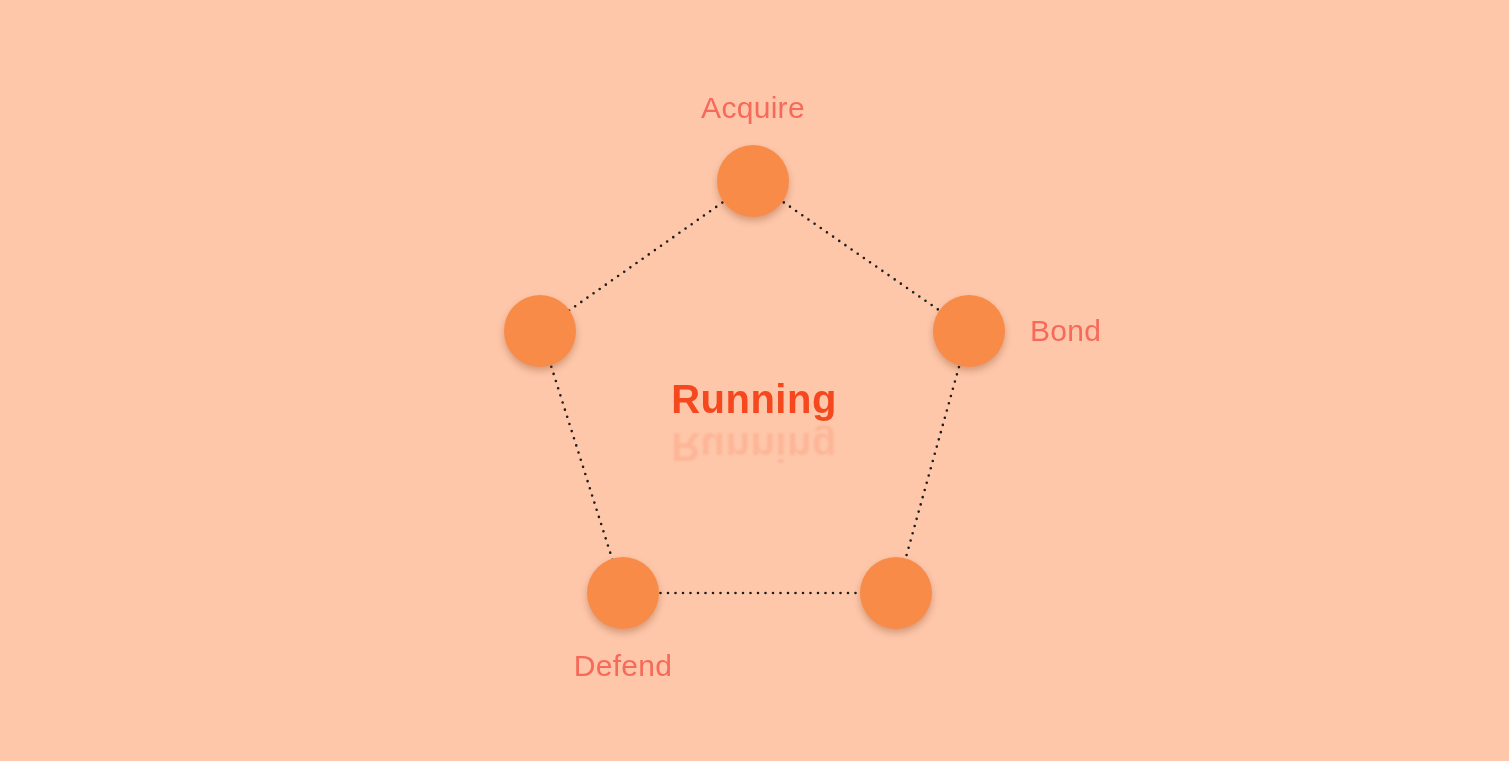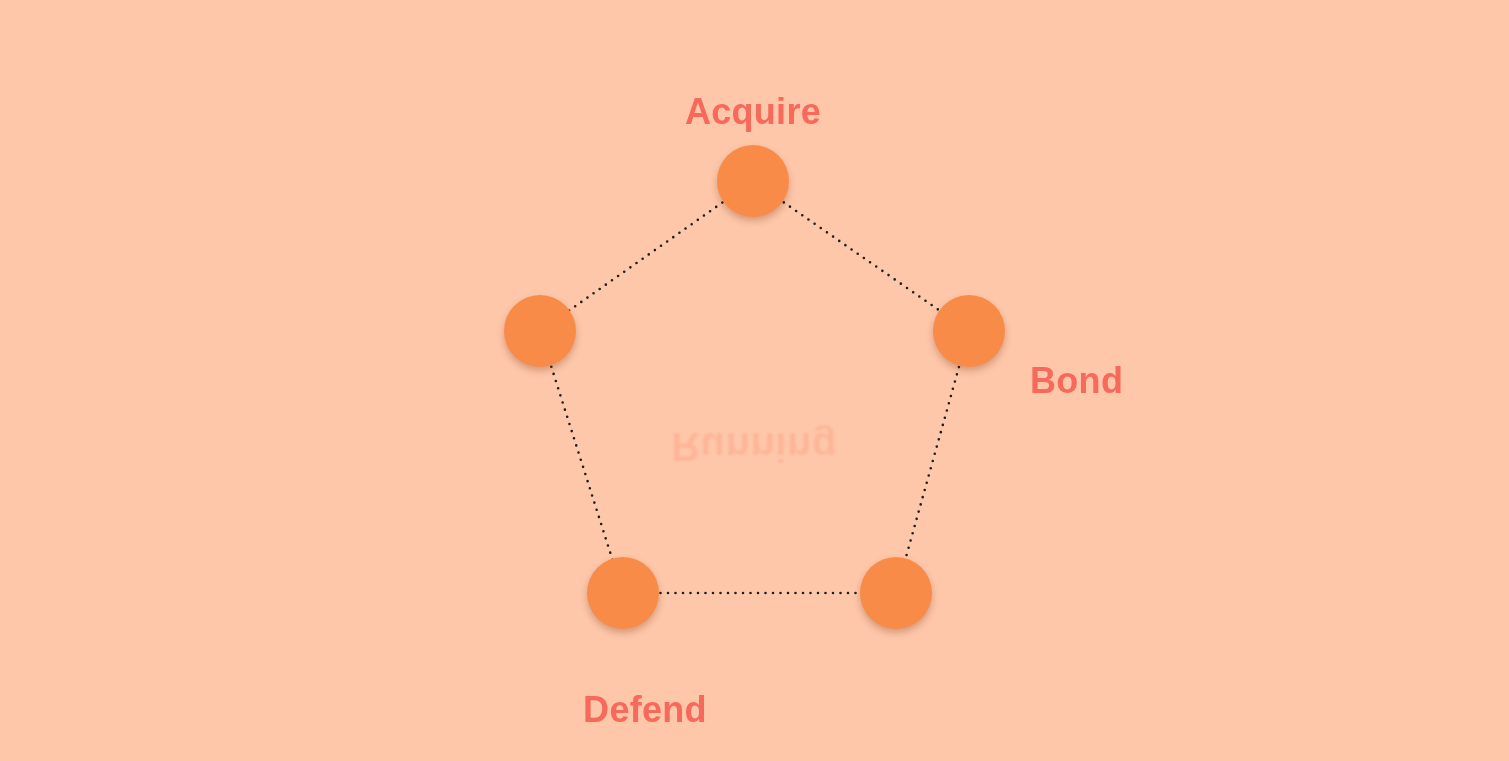--- a/index.html
+++ b/index.html
@@ -42,29 +42,29 @@
     box-shadow: 0 4px 7px rgba(120, 50, 10, 0.30);
   }
   .node-acquire { left: 717px; top: 145px; }
   .node-feel    { left: 504px; top: 295px; }
   .node-bond    { left: 933px; top: 295px; }
   .node-defend  { left: 587px; top: 557px; }
   .node-learn   { left: 860px; top: 557px; }
   .node-label {
     position: absolute;
     color: var(--label);
-    font-size: 36px;
-    font-weight: 700;
+    font-size: 30px;
+    font-weight: 400;
     letter-spacing: 0.3px;
     white-space: nowrap;
   }
   .label-acquire { left: 603px; top: 91px;  width: 300px; text-align: center; }
   .label-feel    { left: 290px; top: 313px; width: 198px; text-align: right; }
-  .label-bond    { left: 1030px; top: 314px; width: 300px; text-align: left; margin-top: 46px; }
-  .label-defend  { left: 495px; top: 649px; width: 300px; text-align: center; margin-top: 40px; }
+  .label-bond    { left: 1030px; top: 314px; width: 300px; text-align: left; }
+  .label-defend  { left: 473px; top: 649px; width: 300px; text-align: center; }
   .label-learn   { left: 746px; top: 649px; width: 300px; text-align: center; }
   .center-label {
     position: absolute;
     left: 604px; top: 377px;
     width: 300px;
     text-align: center;
     color: var(--center-label);
     font-size: 40px;
     font-weight: 700;
     letter-spacing: 0.5px;
@@ -102,15 +102,16 @@
   <div class="node node-acquire"></div>
   <div class="node node-feel"></div>
   <div class="node node-bond"></div>
   <div class="node node-defend"></div>
   <div class="node node-learn"></div>
 
   <div class="node-label label-acquire">Acquire</div>
   <div class="node-label label-bond">Bond</div>
   <div class="node-label label-defend">Defend</div>
 
+  <div class="center-label">Running</div>
   <div class="center-label-reflection">Running</div>
 
 </div>
 
 </body></html>

